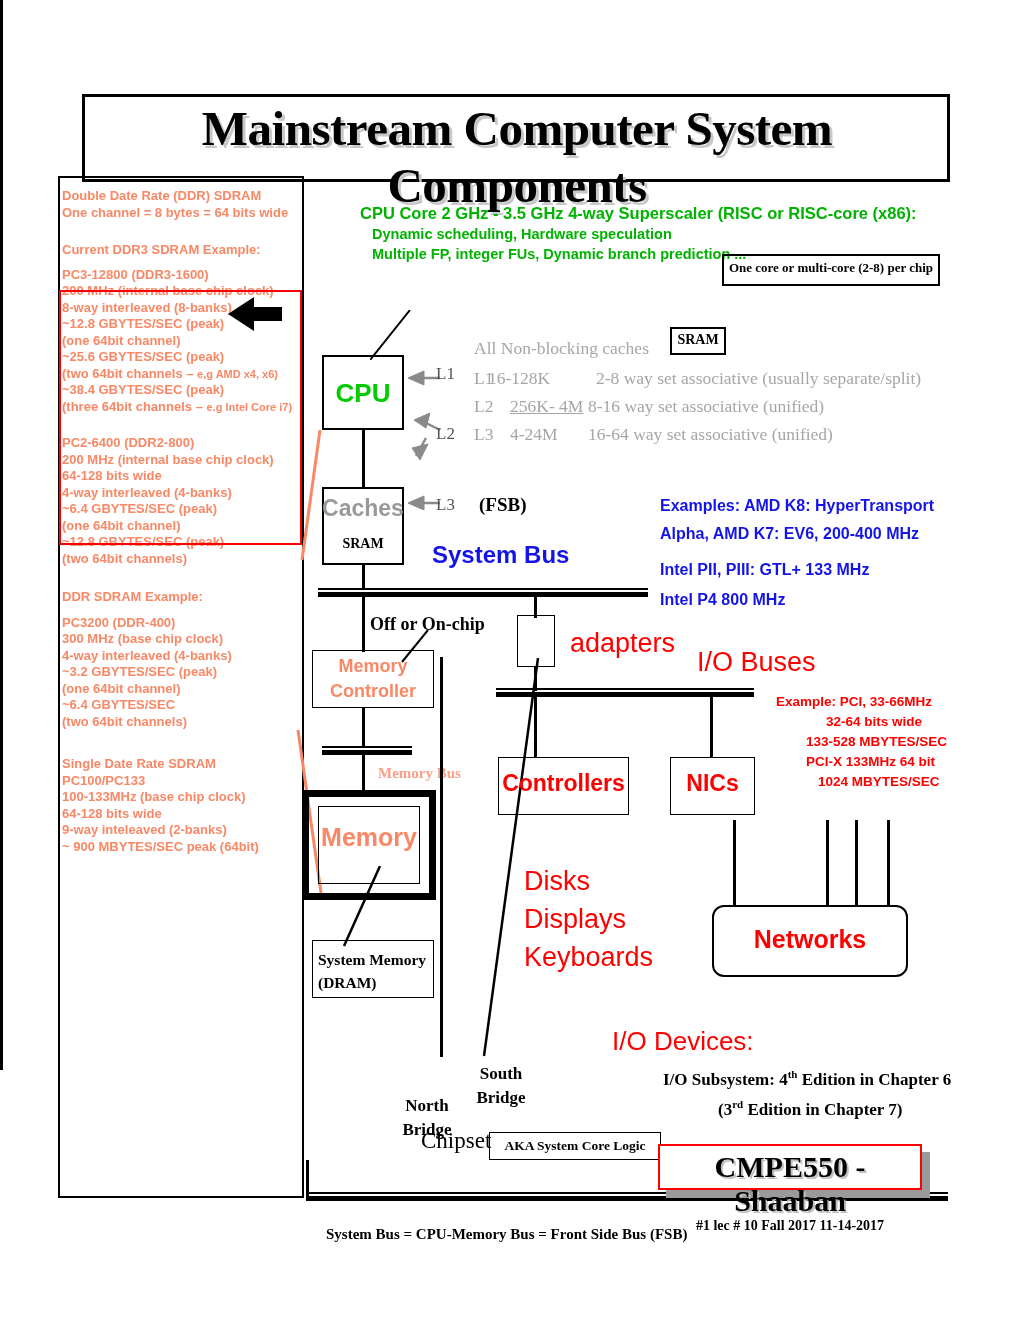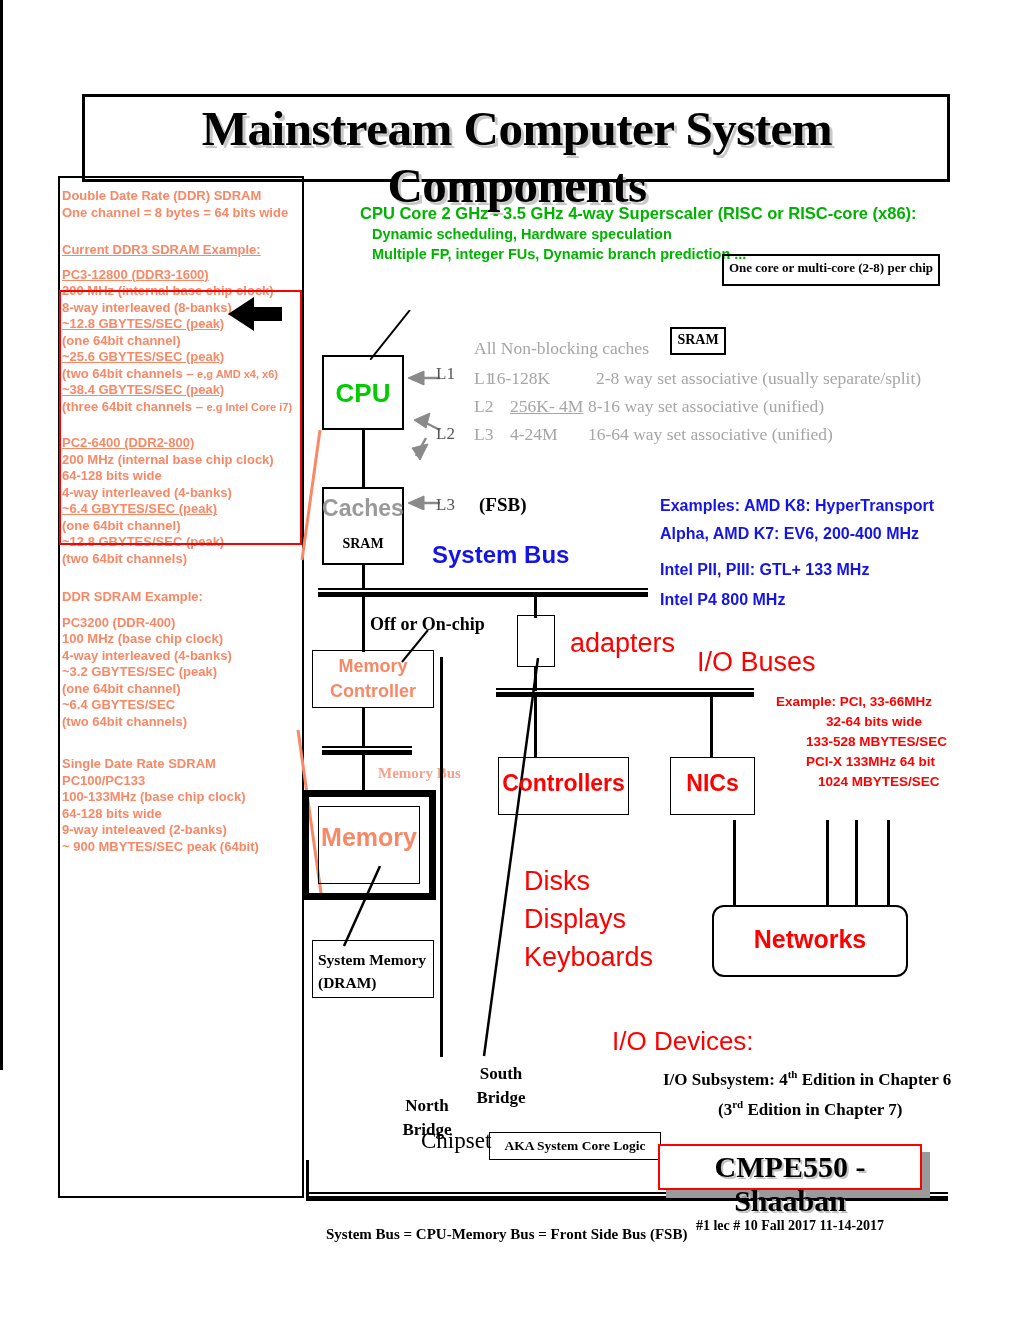--- a/index.html
+++ b/index.html
@@ -14,21 +14,21 @@
   #title-frame{left:82px;top:94px;width:868px;height:88px;border:3px solid #000;}
   #title-text{left:92px;top:100px;width:850px;text-align:center;
     font-family:"Liberation Serif",serif;font-weight:bold;font-size:49px;
     letter-spacing:-0.5px;color:#000;
     text-shadow:3px 3px 0 #c8c8c8;}
 
   
   #sidebar-frame{left:58px;top:176px;width:246px;height:1022px;border:2px solid #000;}
   #sidebar{left:62px;top:188px;width:244px;}
   .sb{color:#F98866;font-weight:bold;font-size:13px;line-height:16.5px;white-space:nowrap;}
-  .sb.u{text-decoration:underline;}
+  .sb.u{}
   .sb .sm{font-size:11px;font-weight:bold;}
   .sb-gap{height:13px;}
   #ddr3-box{left:59px;top:290px;width:243px;height:255px;border:2.5px solid #FF0000;}
 
   
   #ddr3-arrow{left:228px;top:296px;width:54px;height:36px;}
 
   
   .grn{color:#00B300;font-weight:bold;white-space:nowrap;}
   #cpu-head1{left:360px;top:204px;font-size:16.5px;}
@@ -165,21 +165,21 @@
   <div class="sb">4-way interleaved (4-banks)</div>
   <div class="sb u">~6.4  GBYTES/SEC (peak)</div>
   <div class="sb">(one 64bit channel)</div>
   <div class="sb">~12.8  GBYTES/SEC (peak)</div>
   <div class="sb">(two 64bit channels)</div>
 
   <div class="sb-gap" style="height:22px"></div>
   <div class="sb">DDR SDRAM Example:</div>
   <div class="sb-gap" style="height:9px"></div>
   <div class="sb">PC3200 (DDR-400)</div>
-  <div class="sb">100 MHz (base chip clock)</div>
+  <div class="sb">300 MHz (base chip clock)</div>
   <div class="sb">4-way interleaved (4-banks)</div>
   <div class="sb">~3.2  GBYTES/SEC (peak)</div>
   <div class="sb">(one 64bit channel)</div>
   <div class="sb">~6.4  GBYTES/SEC</div>
   <div class="sb">(two 64bit channels)</div>
 
   <div class="sb-gap" style="height:26px"></div>
   <div class="sb">Single Date Rate SDRAM</div>
   <div class="sb">PC100/PC133</div>
   <div class="sb">100-133MHz (base chip clock)</div>

